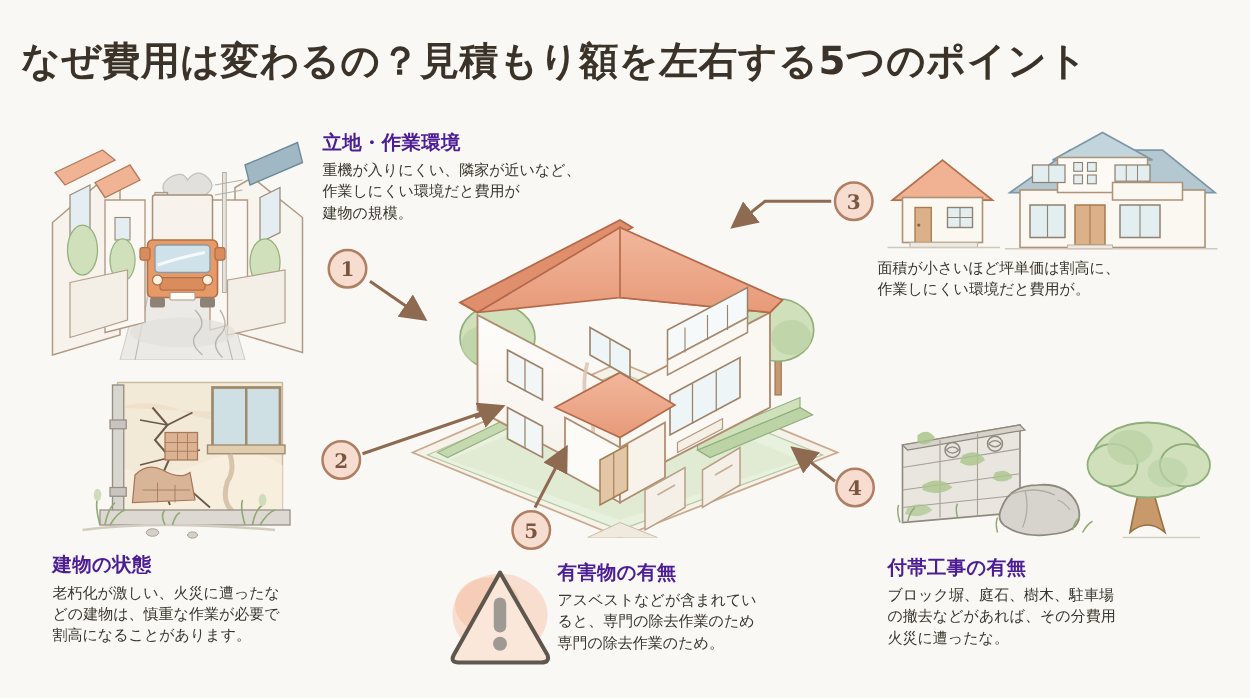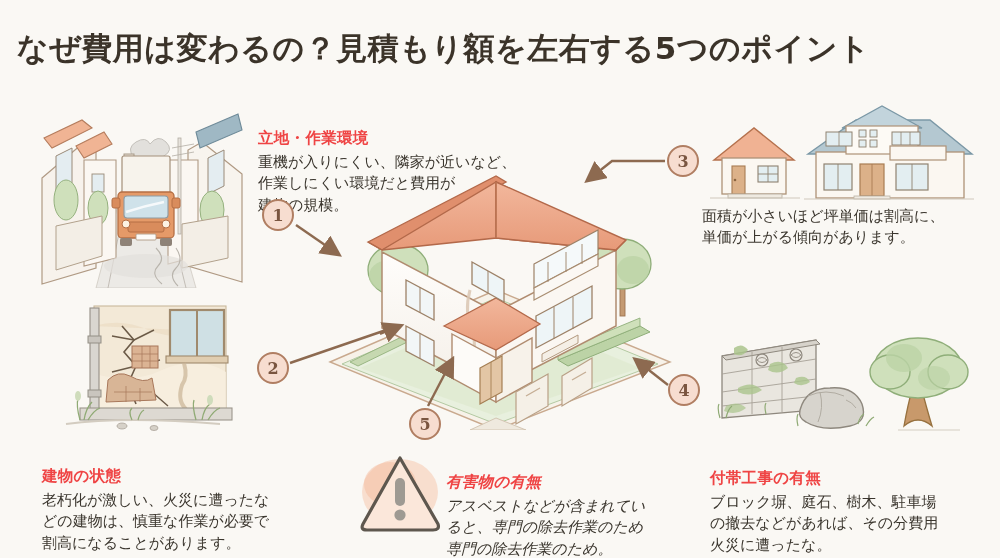--- a/index.html
+++ b/index.html
@@ -31,37 +31,36 @@
     font-weight: bold;
     letter-spacing: 0.5px;
     color: #3b3329;
     white-space: nowrap;
   }
   
   .txtblock { position: absolute; }
   .txtblock .head {
     font-size: 15.5px;
     font-weight: bold;
-    color: #ef4444;
+    color: #4c1d95;
     margin-bottom: 3px;
     letter-spacing: 0.3px;
     white-space: nowrap;
-    margin-top: 24px;
   }
   .txtblock .body {
-    font-size: 15px;
+    font-size: 12px;
     line-height: 1.42;
     color: #3a352d;
   }
   .txtblock .body span { display: block; white-space: nowrap; }
 
   #block-1 { left: 258px; top: 104px; }
   #block-3 { left: 702px; top: 206px; }
   #block-2 { left: 42px; top: 442px; }
-  #block-5 { left: 446px; top: 448px; font-style: italic; }
+  #block-5 { left: 446px; top: 448px; }
   #block-4 { left: 710px; top: 444px; }
 
   
   .badge {
     position: absolute;
     width: 32px; height: 32px;
     border-radius: 50%;
     background: #f7ddd0;
     border: 2.2px solid #b07e62;
     box-sizing: border-box;
@@ -435,21 +434,21 @@
     <div class="body">
       <span>老朽化が激しい、火災に遭ったな</span>
       <span>どの建物は、慎重な作業が必要で</span>
       <span>割高になることがあります。</span>
     </div>
   </div>
 
   <div class="txtblock" id="block-3">
     <div class="body">
       <span>面積が小さいほど坪単価は割高に、</span>
-      <span>単価が上がる傾向があります。</span>
+      <span>作業しにくい環境だと費用が。</span>
     </div>
   </div>
 
   <div class="txtblock" id="block-4">
     <div class="head">付帯工事の有無</div>
     <div class="body">
       <span>ブロック塀、庭石、樹木、駐車場</span>
       <span>の撤去などがあれば、その分費用</span>
       <span>火災に遭ったな。</span>
     </div>

